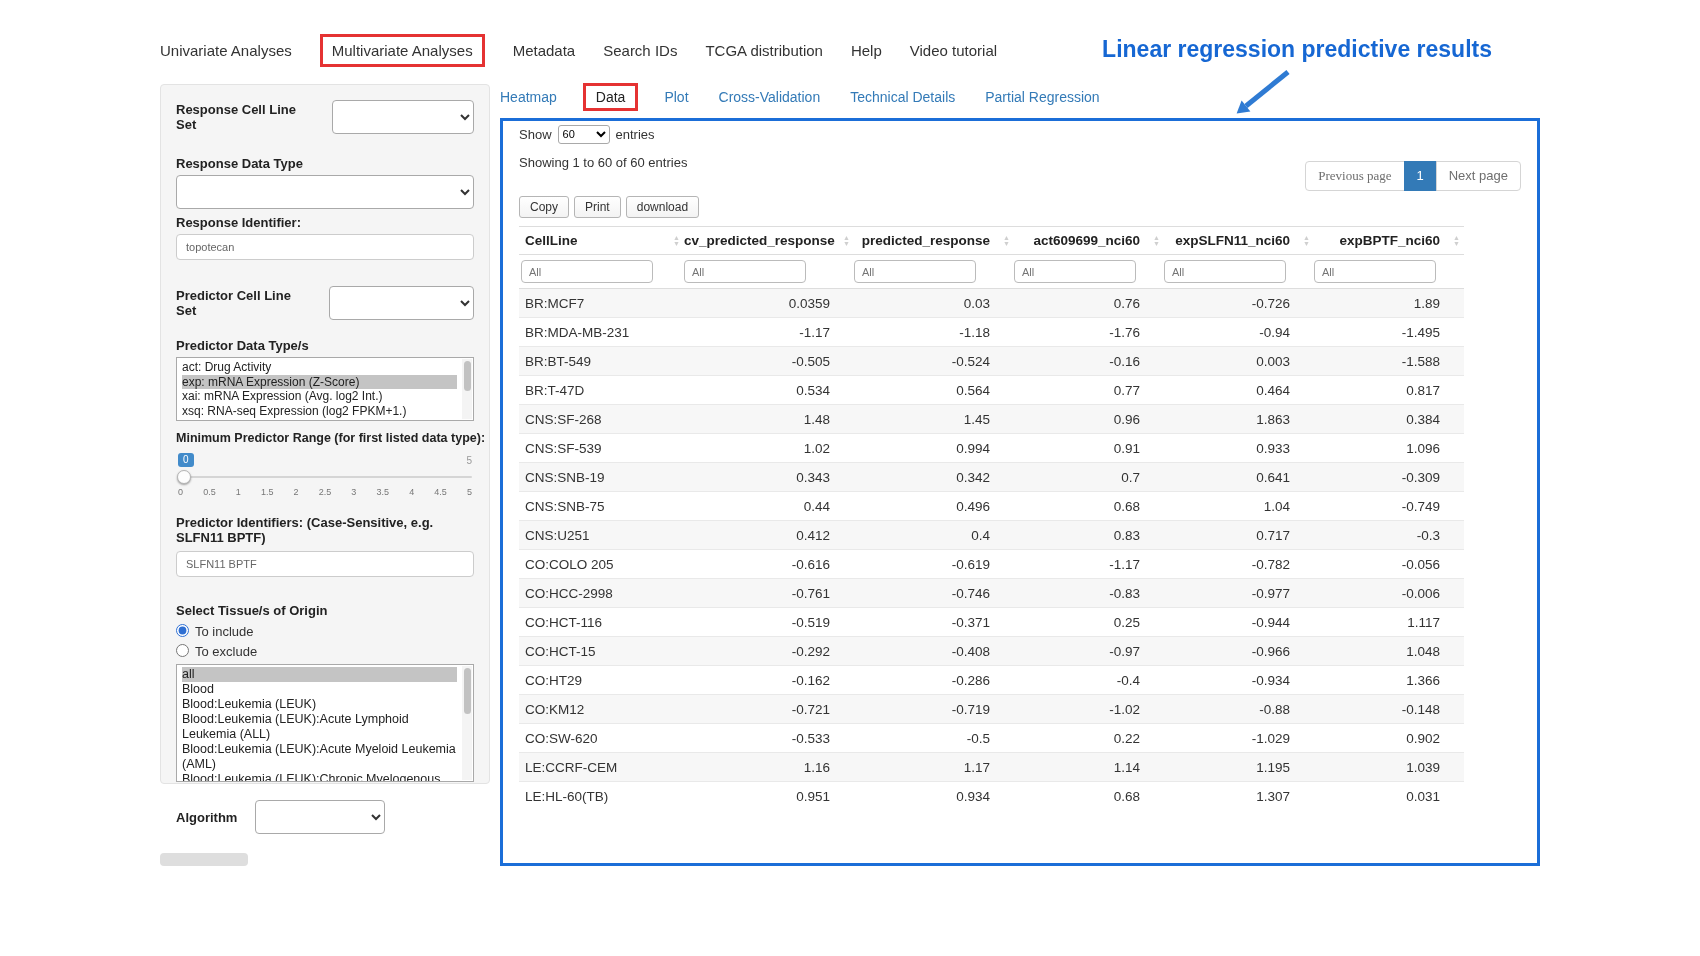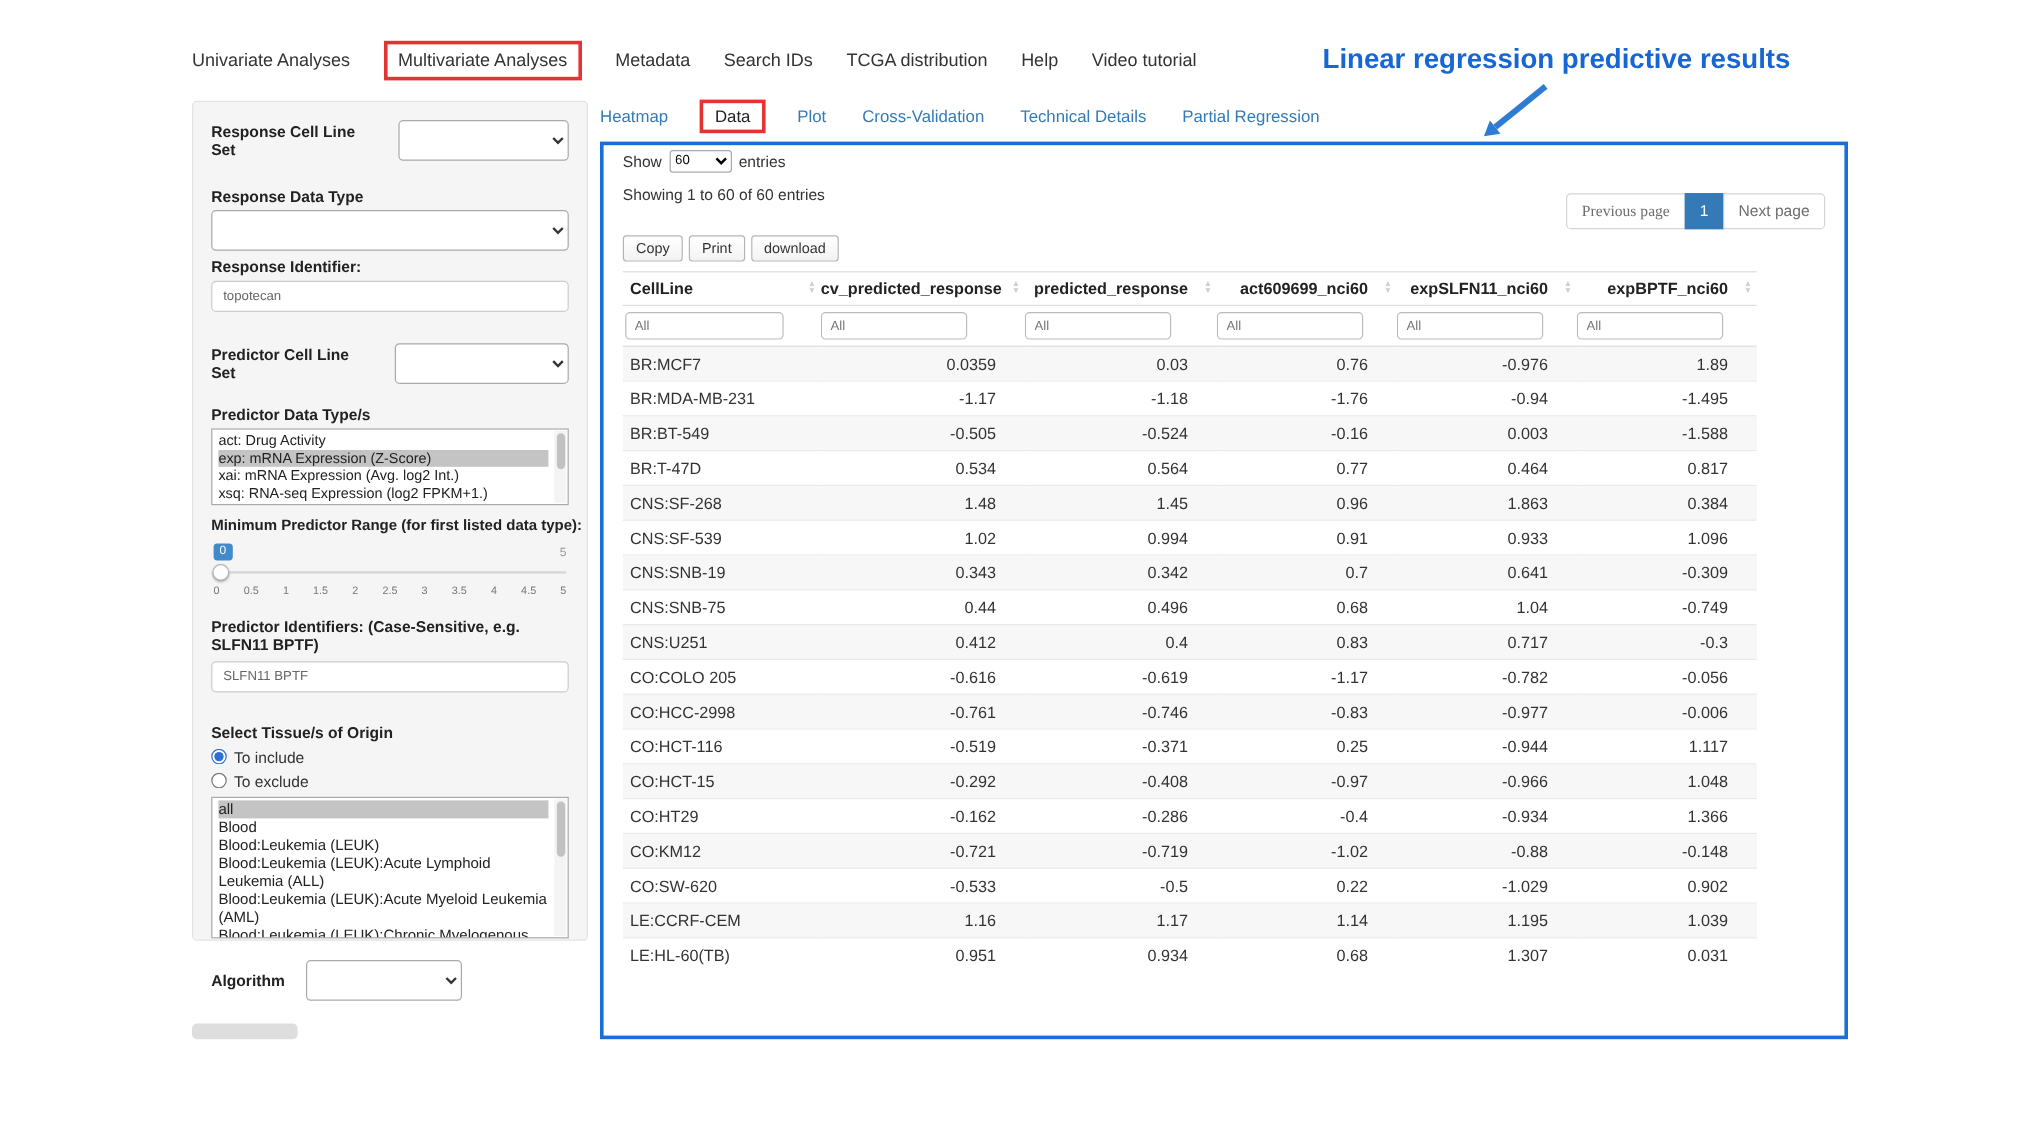--- a/index.html
+++ b/index.html
@@ -287,21 +287,21 @@
             <th><input placeholder="All" style=""></th>
             <th><input placeholder="All" style=""></th>
           </tr>
         </thead>
         <tbody>
             <tr>
               <td>BR:MCF7</td>
               <td>0.0359</td>
               <td>0.03</td>
               <td>0.76</td>
-              <td>-0.976</td>
+              <td>-0.726</td>
               <td>1.89</td>
             </tr>
             <tr>
               <td>BR:MDA-MB-231</td>
               <td>-1.17</td>
               <td>-1.18</td>
               <td>-1.76</td>
               <td>-0.94</td>
               <td>-1.495</td>
             </tr>

